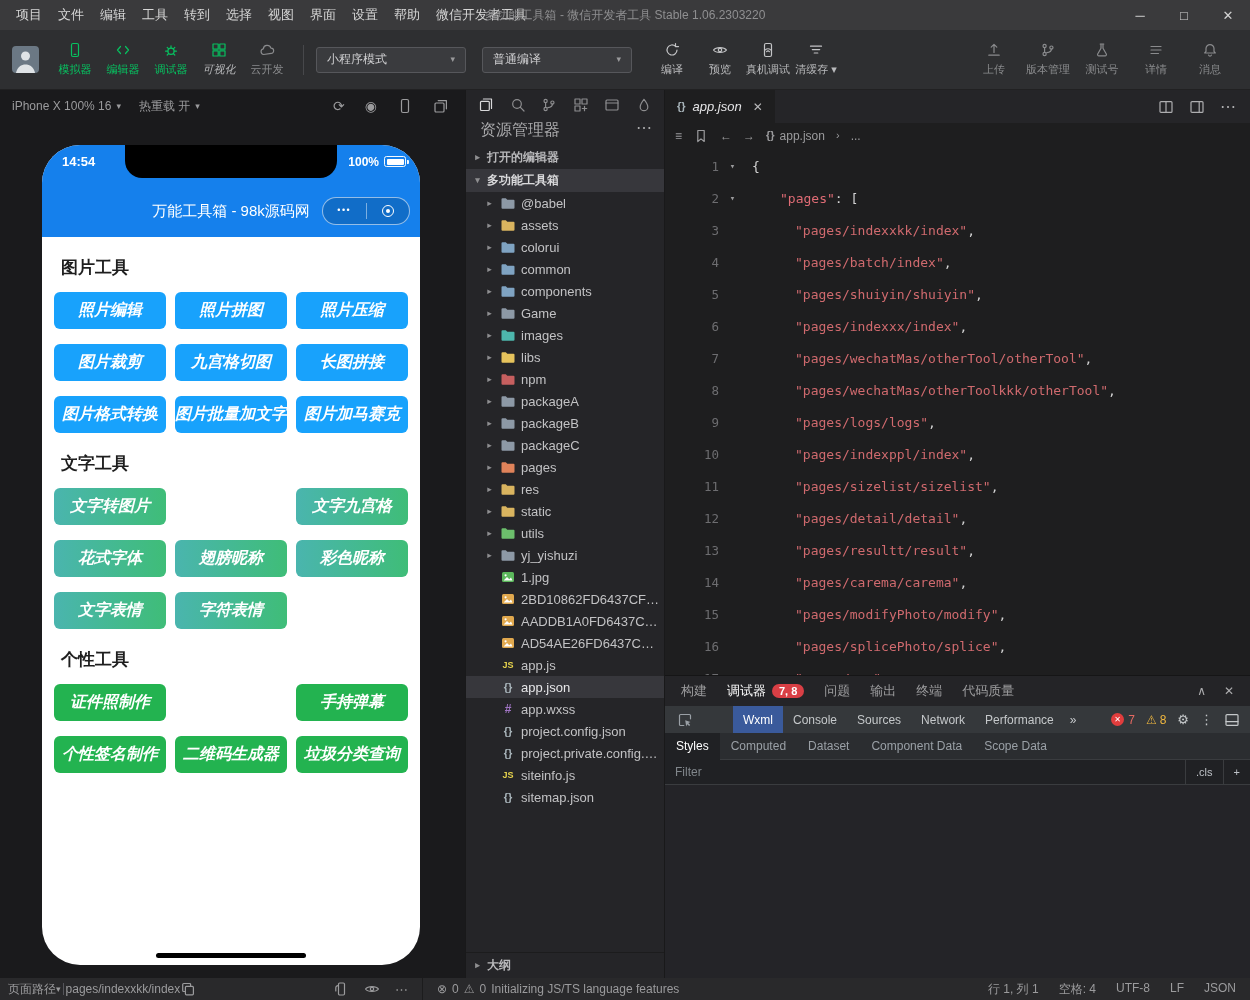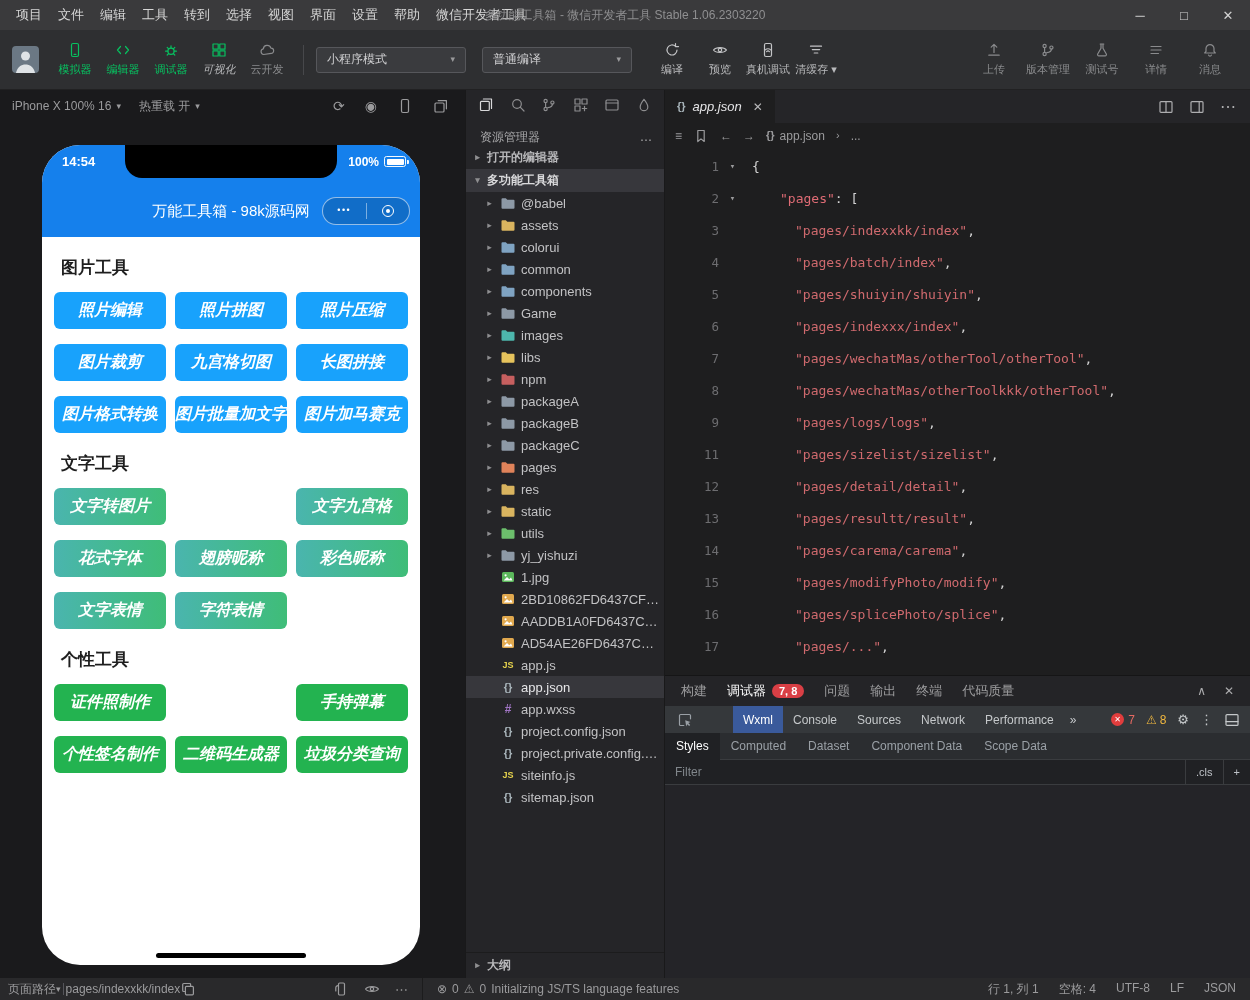--- a/index.html
+++ b/index.html
@@ -63,21 +63,21 @@
   .p-btn.blue{background:var(--blue-btn,#18a2fc);}
   .p-btn.teal{background:linear-gradient(90deg,var(--teal-from,#4ab5ae),var(--teal-to,#3fbd78));}
   .p-btn.green{background:var(--green-btn,#23b350);}
   .home-bar{position:absolute;left:50%;bottom:7px;transform:translateX(-50%);width:150px;height:5px;background:#000;border-radius:3px;z-index:5;}
 
   
   .explorer{position:absolute;left:465px;top:90px;width:200px;height:888px;background:#252528;border-left:1px solid #19191a;border-right:1px solid #19191a;display:flex;flex-direction:column;font-size:13px;color:#c2c2c4;}
   .exp-icons{height:30px;display:flex;align-items:center;justify-content:space-between;padding:0 12px;color:#8d8d8f;flex:none;}
   .exp-icons .icon{cursor:pointer;}
   .exp-icons .icon:first-child{color:#d8d8da;}
-  .exp-header{height:26px;display:flex;align-items:flex-end;justify-content:space-between;padding:0 12px 0 14px;color:#a9a9ab;font-size:12px;flex:none;}
+  .exp-header{height:26px;display:flex;align-items:flex-start;justify-content:space-between;padding:0 12px 0 14px;color:#a9a9ab;font-size:16px;flex:none;}
   .exp-section{height:23px;display:flex;align-items:center;gap:4px;padding:0 6px;font-weight:700;font-size:12px;color:#b9b9bb;cursor:pointer;flex:none;}
   .exp-section.project{background:#37373c;color:#dadadc;}
   .chev{width:11px;font-size:9px;color:#8f8f91;text-align:center;flex:none;}
   .tree{flex:1;overflow:hidden;}
   .tree-row{height:22px;display:flex;align-items:center;gap:5px;padding:0 4px 0 18px;cursor:pointer;white-space:nowrap;}
   .tree-row.selected{background:#37373c;color:#e6e6e8;}
   .tree-row .name{overflow:hidden;text-overflow:ellipsis;}
   .ficon{width:16px;height:16px;flex:none;display:inline-flex;align-items:center;justify-content:center;}
   .ficon-js{color:#e8d44d;font-size:9px;font-weight:700;}
   .ficon-json{color:#a8b4ba;font-size:11px;font-weight:700;}
@@ -806,20 +806,25 @@
           <span class="gutter">8</span>
           <span class="fold"></span>
           <span class="lc" style="padding-left: 49px;"><span class="tok-s">"pages/wechatMas/otherToolkkk/otherTool"</span><span class="tok-p">,</span></span>
         </div>
         <div class="code-line">
           <span class="gutter">9</span>
           <span class="fold"></span>
           <span class="lc" style="padding-left: 49px;"><span class="tok-s">"pages/logs/logs"</span><span class="tok-p">,</span></span>
         </div>
         <div class="code-line">
+          <span class="gutter">10</span>
+          <span class="fold"></span>
+          <span class="lc" style="padding-left: 49px;"><span class="tok-s">"pages/indexppl/index"</span><span class="tok-p">,</span></span>
+        </div>
+        <div class="code-line">
           <span class="gutter">11</span>
           <span class="fold"></span>
           <span class="lc" style="padding-left: 49px;"><span class="tok-s">"pages/sizelist/sizelist"</span><span class="tok-p">,</span></span>
         </div>
         <div class="code-line">
           <span class="gutter">12</span>
           <span class="fold"></span>
           <span class="lc" style="padding-left: 49px;"><span class="tok-s">"pages/detail/detail"</span><span class="tok-p">,</span></span>
         </div>
         <div class="code-line">

